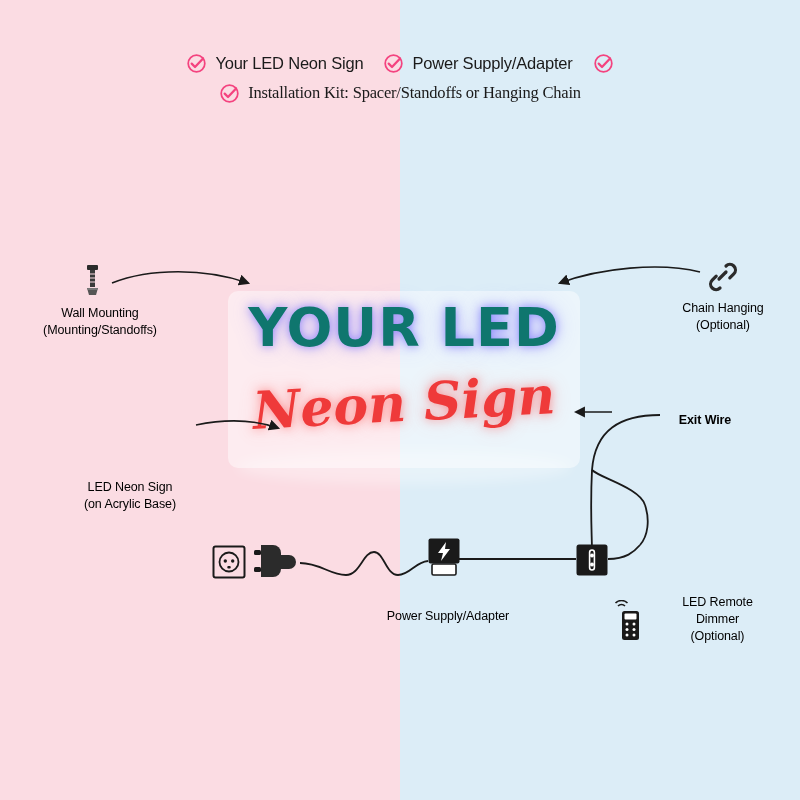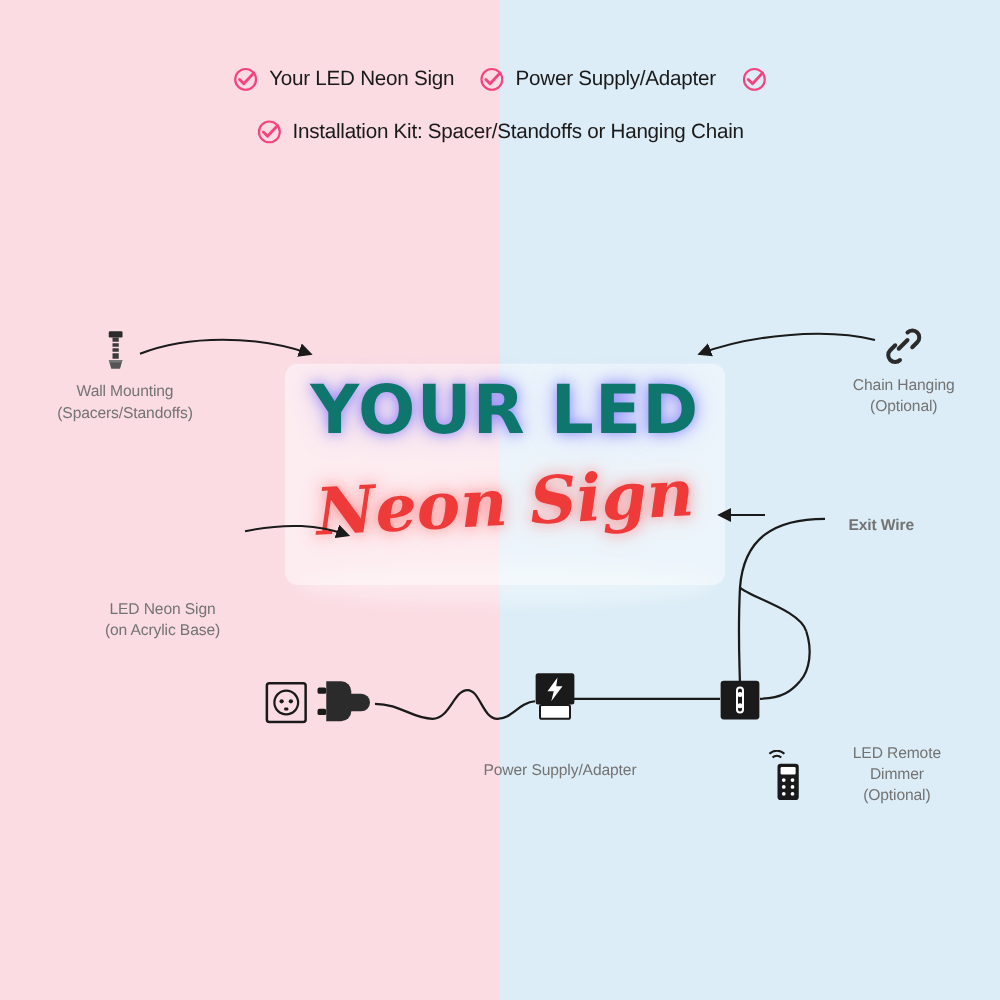--- a/index.html
+++ b/index.html
@@ -64,21 +64,22 @@
   .check-item.wide .label {
     max-width: 470px;
   }
   .check-icon {
     width: 21px;
     height: 21px;
     flex: none;
     margin-top: 1px;
   }
   .row2 {
-    margin-top: 20px;
+    margin-top: 8px;
+    font-family: Liberation Serif, serif;
   }
 
   
   .neon-plate {
     position: absolute;
     left: 228px;
     top: 291px;
     width: 352px;
     height: 177px;
     background: rgba(255,255,255,0.45);
@@ -121,21 +122,21 @@
     font-size: 52px;
     color: #ef3a3a;
     text-shadow: 0 0 10px rgba(255,70,70,0.5), 0 0 20px rgba(255,110,110,0.3);
     transform: rotate(-3deg);
   }
 
   
   .annot {
     position: absolute;
     font-size: 12.5px;
-    color: #737373;
+    color: #000000;
     text-align: center;
     line-height: 1.35;
     letter-spacing: -0.1px;
   }
   .annot.bold { font-weight: bold; }
 
   
   svg.overlay {
     position: absolute;
     left: 0;
@@ -299,21 +300,21 @@
       <circle cx="20" cy="24" r="1.5" fill="#ffffff"></circle>
       <circle cx="13" cy="29.5" r="1.5" fill="#ffffff"></circle>
       <circle cx="20" cy="29.5" r="1.5" fill="#ffffff"></circle>
       <circle cx="13" cy="35" r="1.5" fill="#ffffff"></circle>
       <circle cx="20" cy="35" r="1.5" fill="#ffffff"></circle>
     </svg>
   </div>
 
   <div class="annot" style="left:10px; top:305px; width:180px;">
     <div>Wall Mounting</div>
-    <div>(Spacers/Standoffs)</div>
+    <div>(Mounting/Standoffs)</div>
   </div>
 
   <div class="annot" style="left:648px; top:300px; width:150px;">
     <div>Chain Hanging</div>
     <div>(Optional)</div>
   </div>
 
   <div class="annot" style="left:55px; top:441px; width:150px;margin-top:38px;">
     <div>LED Neon Sign</div>
     <div>(on Acrylic Base)</div>

